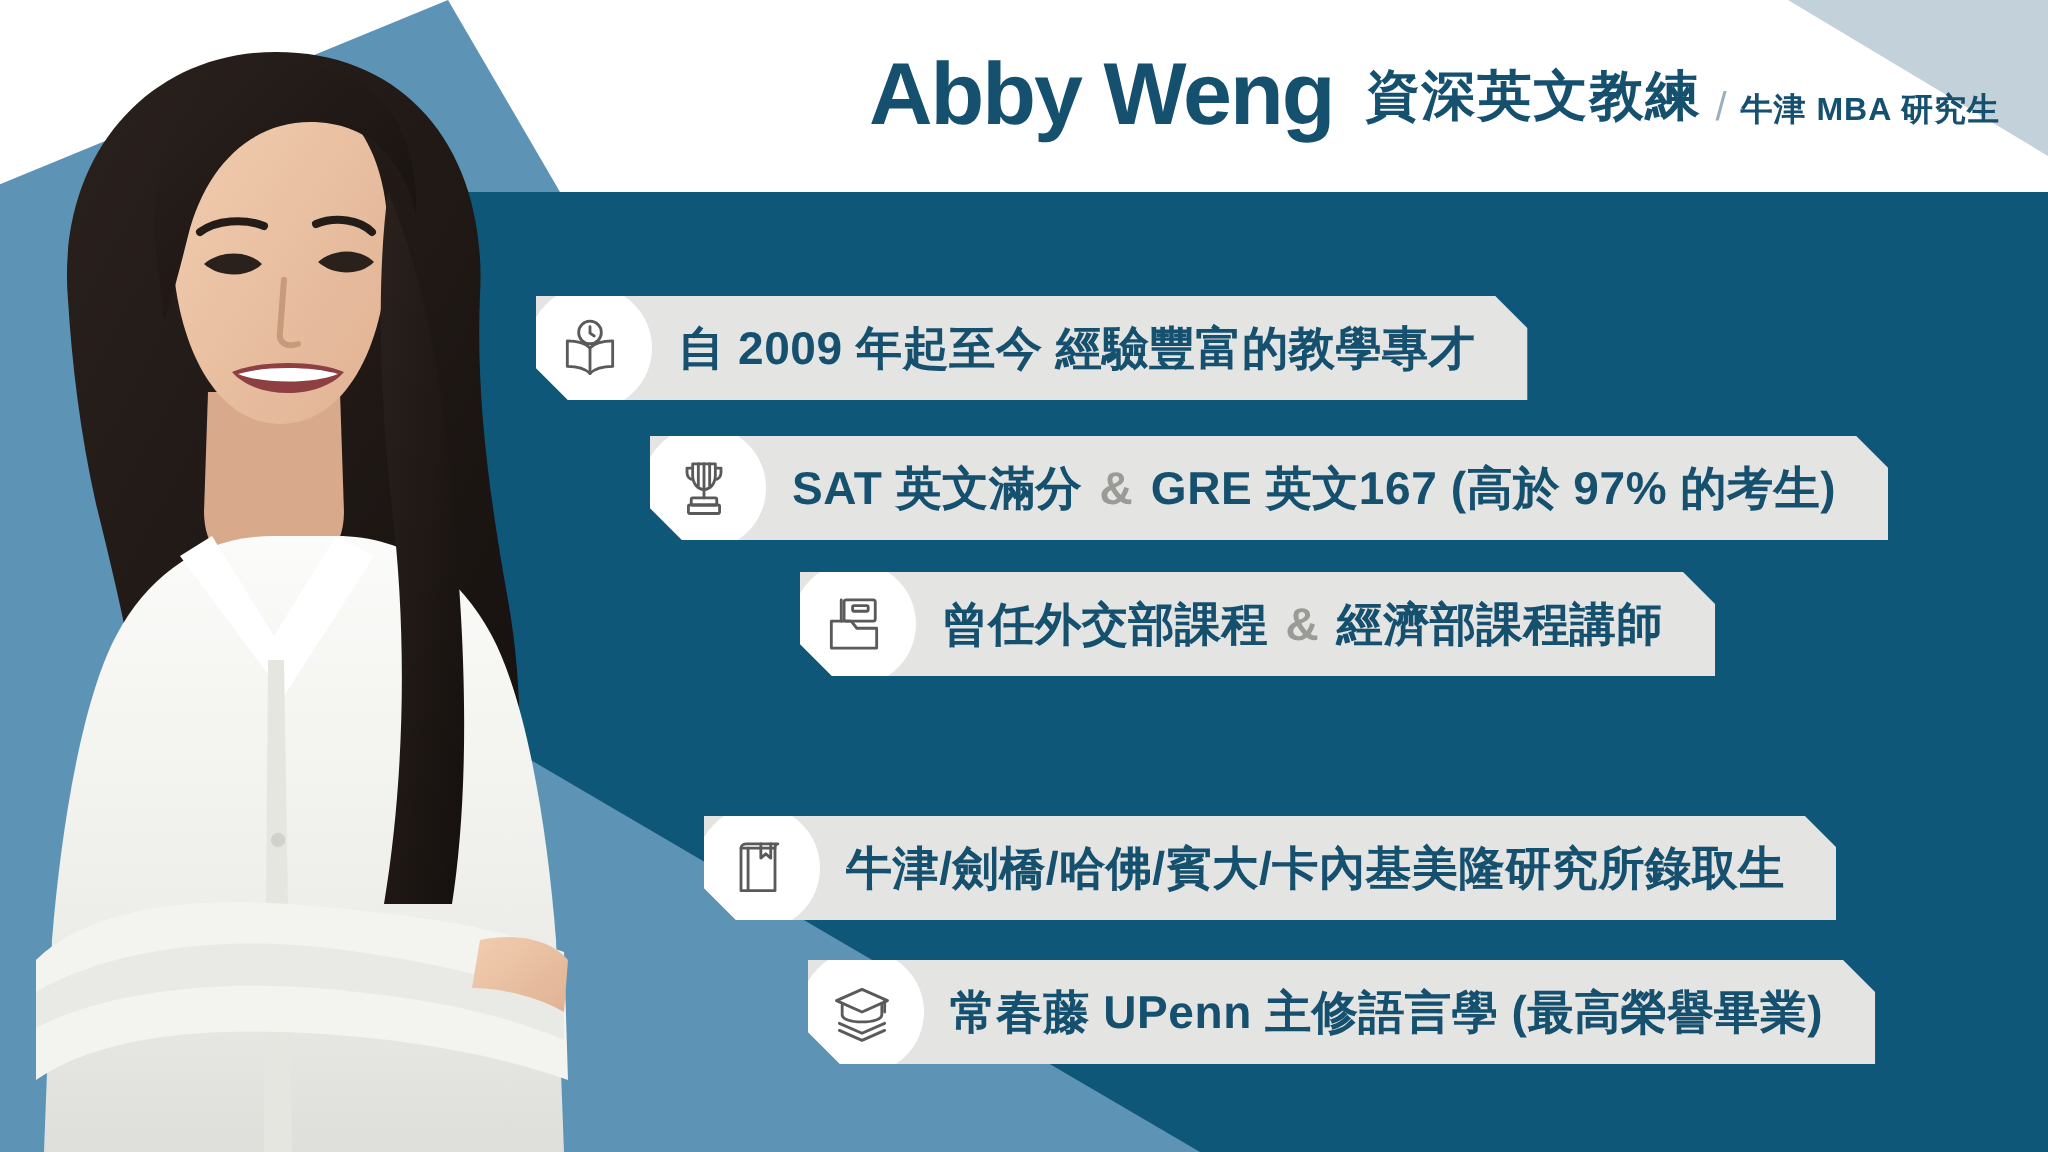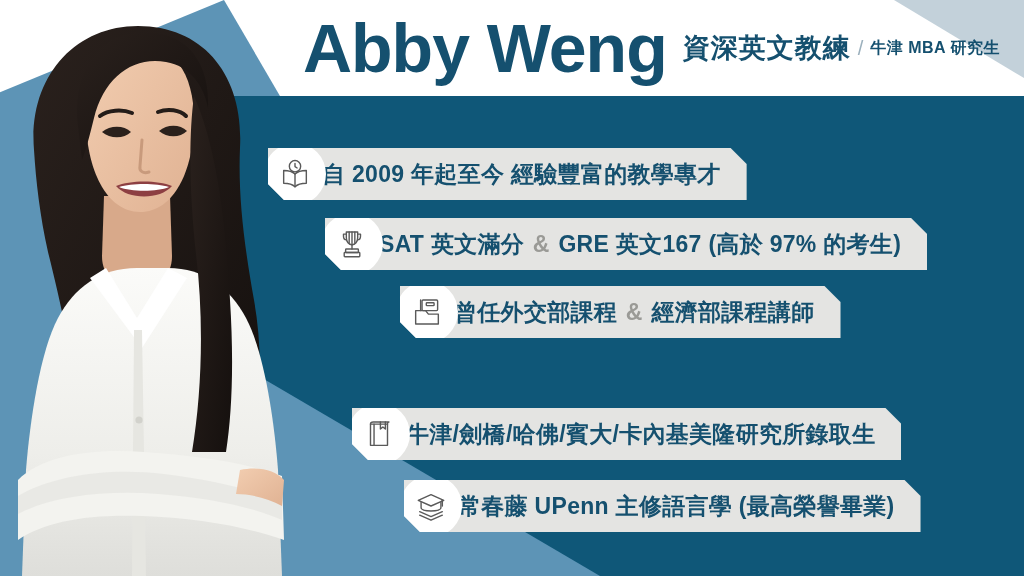--- a/index.html
+++ b/index.html
@@ -29,37 +29,37 @@
   .portrait { position:absolute; left:-18px; bottom:0; width:330px; height:576px; }
   .portrait svg { display:block; width:100%; height:100%; }
 
   
   .header {
     position:absolute; left:0; top:0; width:1024px; height:96px;
     display:flex; align-items:center; justify-content:flex-end;
     padding-right:24px; z-index:6;
   }
   .name {
-    font-size:68px; font-weight:bold; color:#15506f;
+    font-size:44px; font-weight:bold; color:#15506f;
     letter-spacing:-1px; line-height:1; white-space:nowrap;
   }
-  .subtitle-wrap { display:flex; align-items:center; margin-left:16px; white-space:nowrap; }
+  .subtitle-wrap { display:flex; align-items:flex-end; margin-left:16px; white-space:nowrap; }
   .subtitle-main { font-size:27px; font-weight:bold; color:#15506f; letter-spacing:1px; }
   .subtitle-sep  { font-size:20px; color:#9bb0bd; margin:0 7px; font-weight:normal; }
   .subtitle-sub  { font-size:16px; font-weight:bold; color:#15506f; letter-spacing:.5px; }
 
   
   .badges { position:absolute; left:0; top:96px; width:1024px; height:480px; z-index:5; }
 
   .badge { position:absolute; display:flex; align-items:center; height:52px; }
 
   .badge-bar {
     position:relative; height:52px; background:#e4e4e2;
     display:flex; align-items:center;
-    padding-left:54px; padding-right:26px;
+    padding-left:71px; padding-right:26px;
     clip-path:polygon(0 0, calc(100% - 16px) 0, 100% 16px, 100% 100%, 16px 100%, 0 calc(100% - 16px));
   }
   .badge-text {
     font-size:23px; font-weight:bold; color:#15506f;
     white-space:nowrap; letter-spacing:.3px; line-height:1;
   }
   .badge-text .amp { color:#9a9a96; font-weight:bold; padding:0 2px; }
   .badge-text .dim { color:#15506f; }
 
   .badge-icon {

